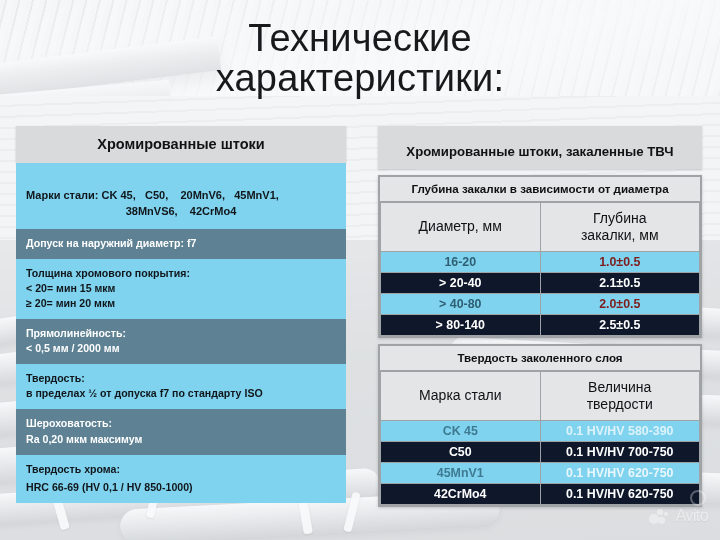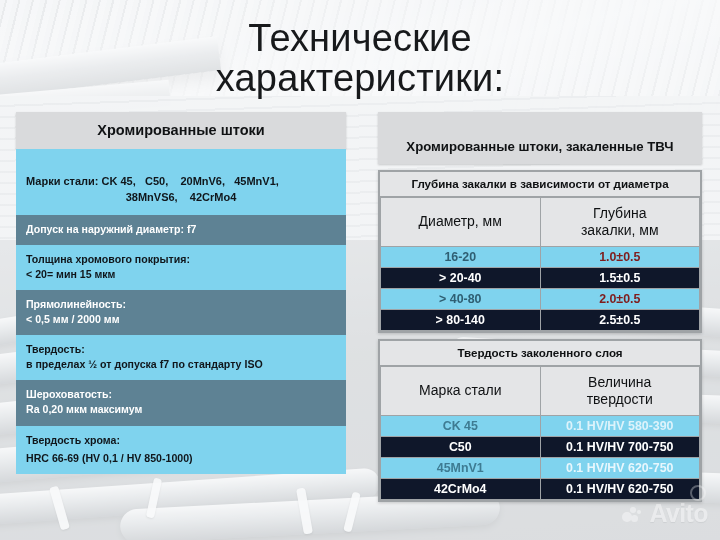--- a/index.html
+++ b/index.html
@@ -71,23 +71,24 @@
 
   #left-panel  { left: 16px;  top: 112px; width: 330px; }
   #right-panel { left: 378px; top: 112px; width: 324px; }
 
   .panel-head {
     background: #d9dadc;
     color: #101214;
     font-weight: bold;
     text-align: center;
     box-shadow: 0 1px 2px rgba(0,0,0,.18);
+    margin-top: 14px;
   }
   #left-panel .panel-head  { font-size: 14.5px; padding: 10px 4px 11px; }
-  #right-panel .panel-head { font-size: 13.2px; padding: 27px 4px 10px; }
+  #right-panel .panel-head { font-size: 13.2px; padding: 18px 4px 10px; }
 
   
   .spec-row {
     padding: 7px 10px 8px;
     font-size: 10.6px;
     font-weight: bold;
     line-height: 1.42;
   }
   .spec-row.lite { background: #7fd3ee; color: #10161b; }
   .spec-row.dark { background: #5e8294; color: #ffffff; }
@@ -139,21 +140,21 @@
     display: flex; align-items: center; gap: 5px;
     opacity: .42;
   }
   #avito .dots { position: relative; width: 22px; height: 20px; }
   #avito .dots i { position: absolute; display: block; border-radius: 50%; background: #ffffff; }
   #avito .d1 { width: 10px; height: 10px; left: 0;   top: 8px; }
   #avito .d2 { width: 7px;  height: 7px;  left: 9px; top: 11px; }
   #avito .d3 { width: 6px;  height: 6px;  left: 8px; top: 3px; }
   #avito .d4 { width: 4px;  height: 4px;  left: 15px;top: 6px; }
   #avito .wm-text {
-    color: #ffffff; font-size: 25px; font-weight: bold;
+    color: #ffffff; font-size: 16px; font-weight: normal;
     letter-spacing: -.6px; line-height: 1;
     text-shadow: 0 1px 1px rgba(120,125,130,.35);
   }
   #avito .ring {
     position: absolute; right: 2px; top: -16px;
     width: 16px; height: 16px; border: 2px solid rgba(255,255,255,.75);
     border-radius: 50%;
   }
 </style>
 </head>
@@ -196,20 +197,21 @@
     <span class="line ctr">38MnVS6,    42CrMo4</span>
   </div>
 
   <div class="spec-row dark">
     <span class="line">Допуск на наружний диаметр: f7</span>
   </div>
 
   <div class="spec-row lite">
     <span class="line" style="display:block">Толщина хромового покрытия:</span>
     <span class="line" style="display:block">&lt; 20= мин 15 мкм</span>
+    <span class="line" style="display:block">≥ 20= мин 20 мкм</span>
   </div>
 
   <div class="spec-row dark">
     <span class="line" style="display:block">Прямолинейность:</span>
     <span class="line" style="display:block">&lt; 0,5 мм / 2000 мм</span>
   </div>
 
   <div class="spec-row lite">
     <span class="line" style="display:block">Твердость:</span>
     <span class="line" style="display:block">в пределах ½ от допуска f7 по стандарту ISO</span>
@@ -241,21 +243,21 @@
           </th>
         </tr>
       </thead>
       <tbody>
         <tr class="lite">
           <td class="c0">16-20</td>
           <td class="c1">1.0±0.5</td>
         </tr>
         <tr class="dark">
           <td class="c0">&gt; 20-40</td>
-          <td class="c1">1.5±0.5</td>
+          <td class="c1">2.1±0.5</td>
         </tr>
         <tr class="lite">
           <td class="c0">&gt; 40-80</td>
           <td class="c1">2.0±0.5</td>
         </tr>
         <tr class="dark">
           <td class="c0">&gt; 80-140</td>
           <td class="c1">2.5±0.5</td>
         </tr>
       </tbody>

